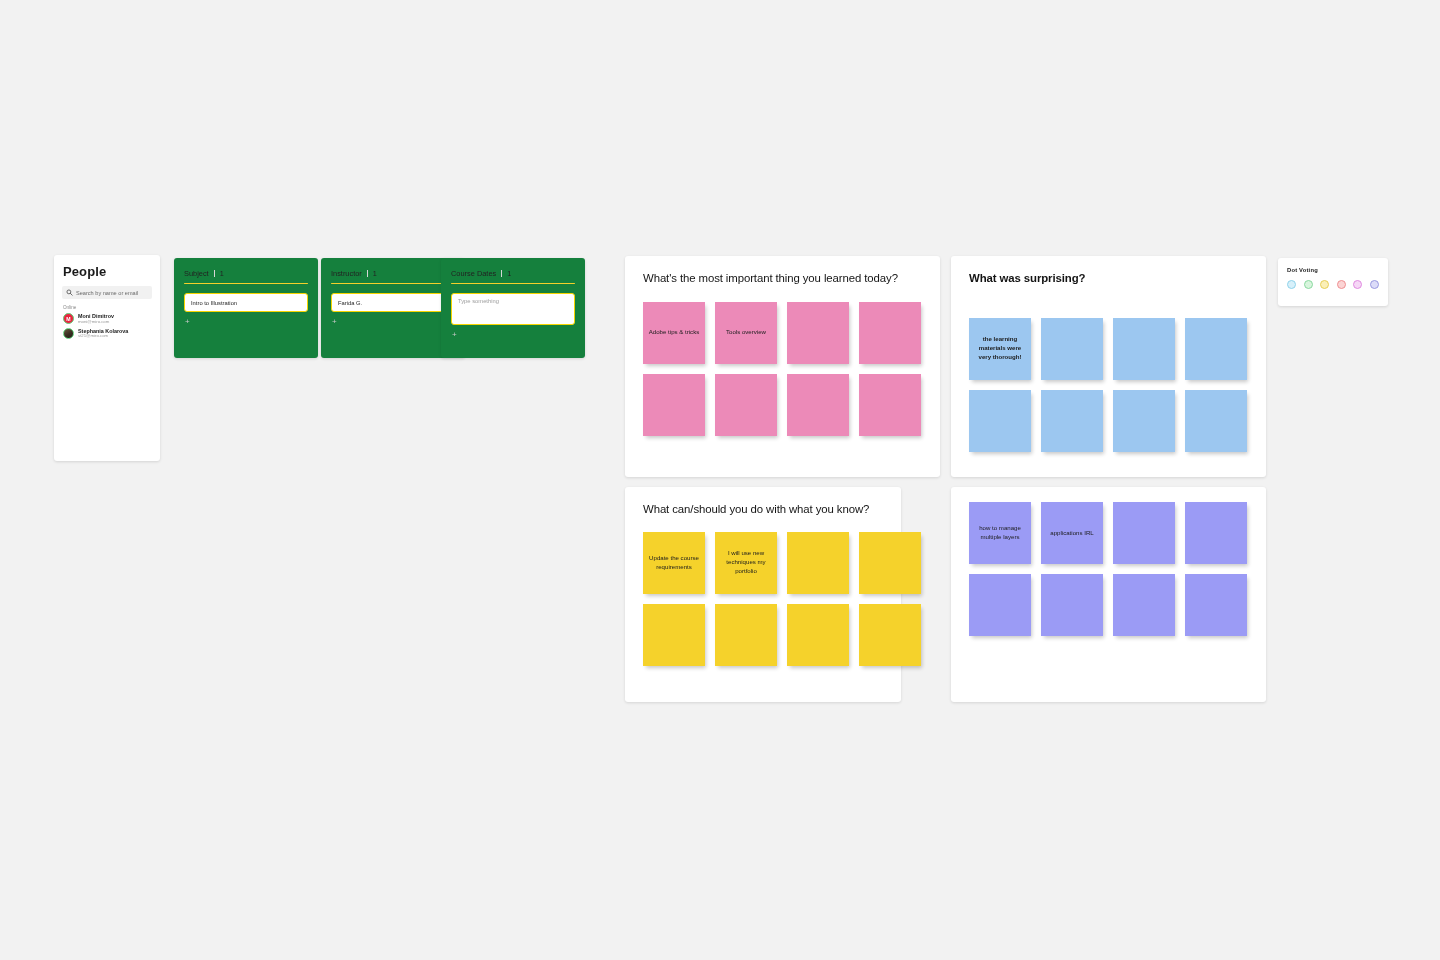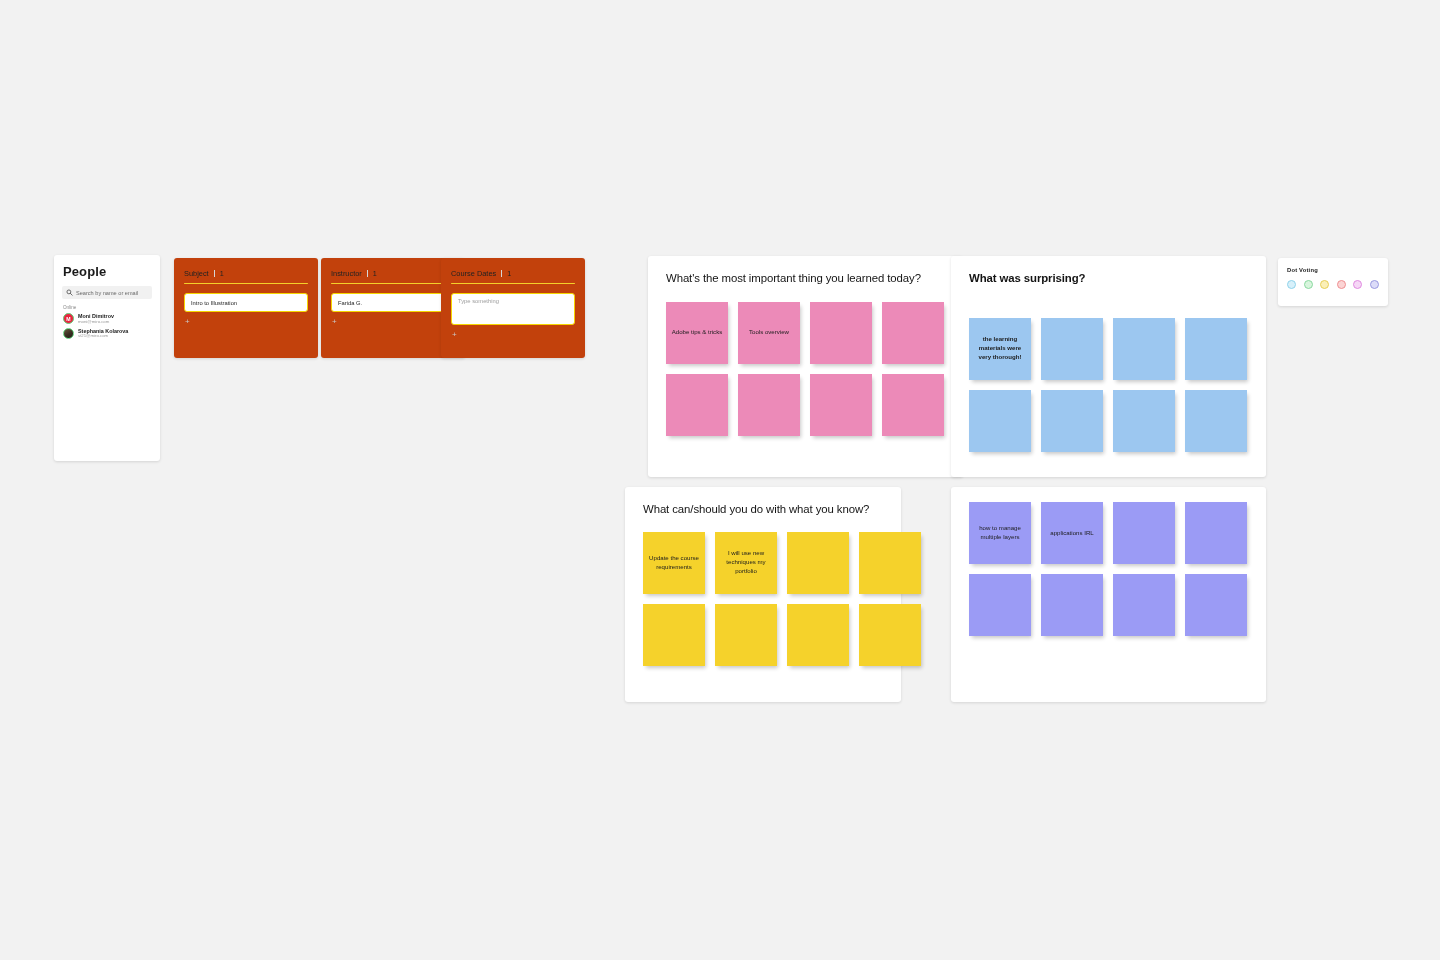--- a/index.html
+++ b/index.html
@@ -71,21 +71,21 @@
   }
   .avatar.a1 { background: #e8253f; }
   .avatar.a2 { background: linear-gradient(150deg,#6b5a40 0%,#3a2f22 55%,#25201a 100%); }
   .person-meta { line-height: 1.15; }
   .person-name { font-size: 5.4px; font-weight: bold; color: #1a1a1a; }
   .person-email { font-size: 4.3px; color: #9a9a9a; margin-top: .5px; }
 
   
   .form-card {
     position: absolute;
-    background: #c2410c;
+    background: #15803d;
     border-radius: 3px;
     box-shadow: 0 1px 3px rgba(0,0,0,.12);
     box-sizing: border-box;
   }
   #card-subject   { left: 174px; top: 258px; width: 144px; height: 100px; }
   #card-instructor{ left: 321px; top: 258px; width: 144px; height: 100px; }
   #card-dates     { left: 441px; top: 258px; width: 144px; height: 100px; }
 
   .fc-head {
     display: flex; align-items: center; gap: 5px;
@@ -122,21 +122,21 @@
   }
 
   
   .q-board {
     position: absolute;
     background: #ffffff;
     border-radius: 3px;
     box-shadow: 0 1px 3px rgba(0,0,0,.12);
     box-sizing: border-box;
   }
-  #board-learned   { left: 625px; top: 256px;  width: 315px; height: 221px; margin-left: 23px; }
+  #board-learned   { left: 625px; top: 256px;  width: 315px; height: 221px; }
   #board-surprising{ left: 951px; top: 256px;  width: 315px; height: 221px; font-weight: bold; }
   #board-do        { left: 625px; top: 487px;  width: 276px; height: 215px; }
   #board-learn     { left: 951px; top: 487px;  width: 315px; height: 215px; }
 
   .q-title {
     font-size: 11.4px;
     color: #141414;
     padding: 15px 18px 0 18px;
     line-height: 1.28;
     letter-spacing: -.1px;

